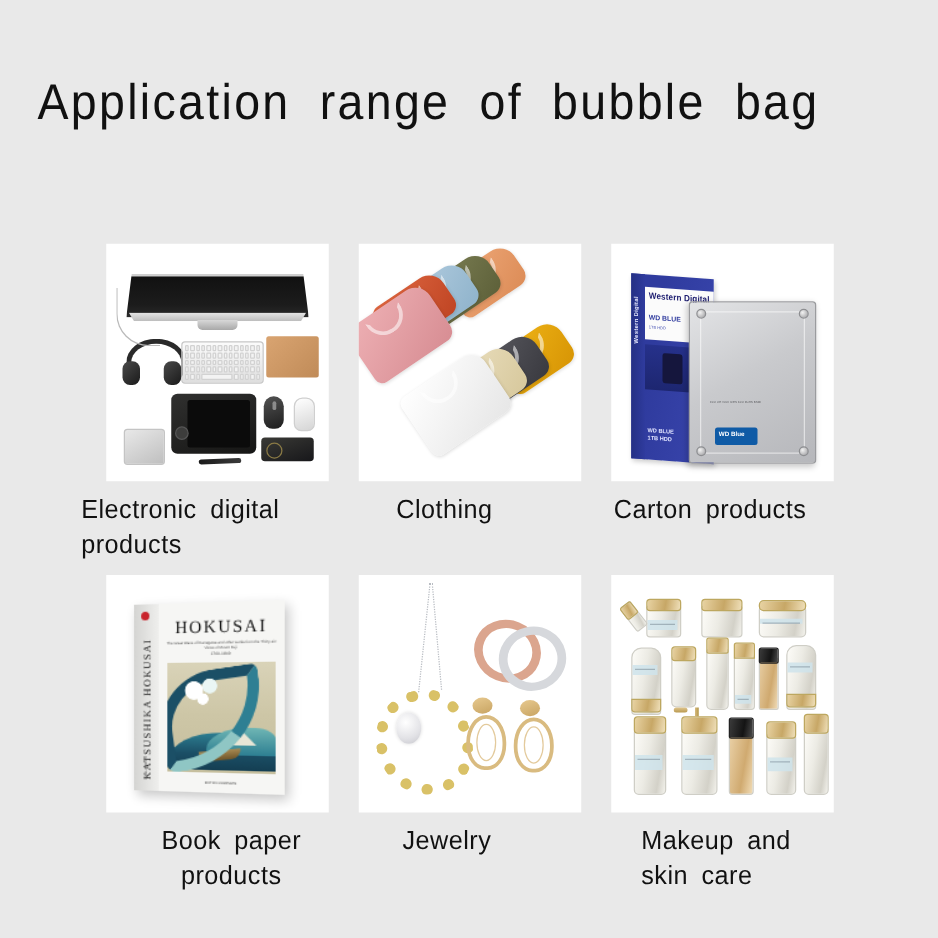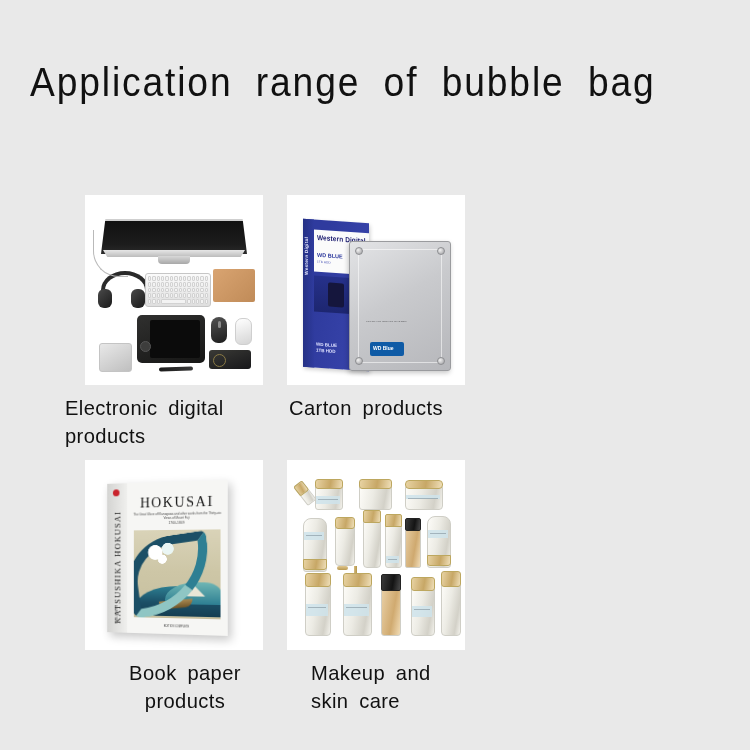--- a/index.html
+++ b/index.html
@@ -573,20 +573,34 @@
         <div class="e-stylus"></div>
         <div class="e-mouse-dark"></div>
         <div class="e-mouse-white"></div>
         <div class="e-hdd"></div>
         <div class="e-case"></div>
       </div>
       <div class="caption">Electronic  digital
 products</div>
     </div>
 
+    <div class="cell cap-mid">
+      <div class="thumb">
+        <div class="shirt" style="left:72px;  top:12px; width:60px; height:36px; background:linear-gradient(150deg,#efa97a,#dc8c57); transform:rotate(-34deg);"></div>
+        <div class="shirt" style="left:52px;  top:18px; width:60px; height:36px; background:linear-gradient(150deg,#7d8055,#5d6039); transform:rotate(-34deg);"></div>
+        <div class="shirt" style="left:32px;  top:26px; width:62px; height:38px; background:linear-gradient(150deg,#b3cde0,#8fb3cb); transform:rotate(-34deg);"></div>
+        <div class="shirt" style="left:14px;  top:34px; width:62px; height:38px; background:linear-gradient(150deg,#dd6640,#bf4423); transform:rotate(-34deg);"></div>
+        <div class="shirt" style="left:-4px;  top:46px; width:74px; height:52px; background:linear-gradient(150deg,#eeb0b4,#d78d93); transform:rotate(-34deg);"></div>
+        <div class="shirt" style="left:112px; top:72px; width:58px; height:38px; background:linear-gradient(150deg,#f0b517,#d79505); transform:rotate(-34deg);"></div>
+        <div class="shirt" style="left:92px;  top:82px; width:58px; height:38px; background:linear-gradient(150deg,#5a5a60,#39393f); transform:rotate(-34deg);"></div>
+        <div class="shirt" style="left:72px;  top:92px; width:60px; height:40px; background:linear-gradient(150deg,#eadfbf,#d7c89c); transform:rotate(-34deg);"></div>
+        <div class="shirt" style="left:40px;  top:100px;width:76px; height:56px; background:linear-gradient(150deg,#ffffff,#e6e6e6); transform:rotate(-34deg);"></div>
+      </div>
+      <div class="caption">Clothing</div>
+    </div>
 
     <div class="cell cap-right">
       <div class="thumb">
         <div class="wd-box">
           <div class="wd-box-white">
             <div class="wd-box-brand">Western Digital</div>
             <div class="wd-box-model">WD BLUE</div>
             <div class="wd-box-cap">1TB HDD</div>
           </div>
           <div class="wd-box-strip"></div>
@@ -635,20 +649,39 @@
               <div class="wave-foam"></div>
             </div>
             <div class="bk-artfoot">EDITION COMPLETE</div>
           </div>
         </div>
       </div>
       <div class="caption center">Book  paper
 products</div>
     </div>
 
+    <div class="cell cap-jew">
+      <div class="thumb">
+        <div class="chain a"></div>
+        <div class="chain b"></div>
+        <div class="pendant"></div>
+        <div class="pendant-gem"></div>
+        <div class="ring rose"></div>
+        <div class="ring silver"></div>
+        <div class="earring l">
+          <div class="stud"></div>
+            <div class="drop"></div>
+        </div>
+        <div class="earring r">
+          <div class="stud"></div>
+            <div class="drop"></div>
+        </div>
+      </div>
+      <div class="caption">Jewelry</div>
+    </div>
 
     <div class="cell cap-make">
       <div class="thumb">
 
         <div class="cos" style="left:28px; top:24px; width:26px; height:24px;">
           <div class="cos-body" style="border-radius:3px;"></div>
           <div class="cos-cap" style="top:-5px; height:8px; border-radius:3px;"></div>
           <div class="cos-lbl" style="top:12px;"></div>
         </div>
         <div class="cos" style="left:12px; top:22px; width:9px; height:22px; transform:rotate(-38deg);">

